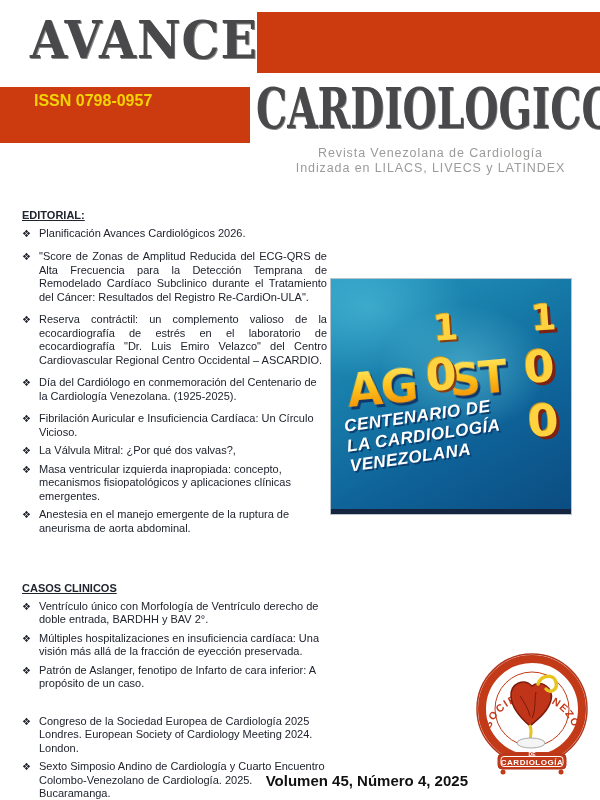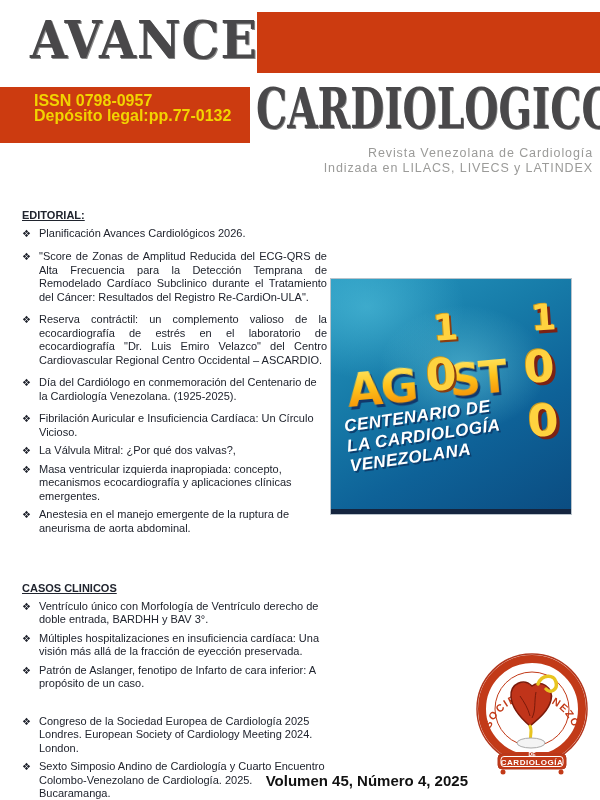--- a/index.html
+++ b/index.html
@@ -38,21 +38,21 @@
   .title-cardio{
     position:absolute;left:256px;top:76px;
     font-family:"DejaVu Serif",serif;font-weight:bold;
     font-size:56px;line-height:64px;color:var(--title-gray);
     transform:scaleX(0.70);transform-origin:left top;
     white-space:nowrap;letter-spacing:0px;
     text-shadow:1px 1px 0 #8a8a8a;
   }
   .tagline{
     position:absolute;left:268px;top:146px;width:325px;
-    text-align:right;color:var(--tagline-gray);
+    text-align:center;color:var(--tagline-gray);
     font-size:12.5px;line-height:15px;letter-spacing:0.9px;
   }
   
   .toc{
     position:absolute;left:22px;top:162px;width:305px;
     font-size:11px;line-height:13.5px;
   }
   .toc-heading{
     font-weight:bold;text-decoration:underline;margin-bottom:4px;margin-top:47px;
   }
@@ -121,21 +121,20 @@
 </style>
 </head>
 <body>
 
 <div class="title-avances">AVANCES</div>
 <div class="red-block-top"></div>
 
 <div class="red-band-issn">
   <div class="issn-text">
     <div>ISSN 0798-0957</div>
-    <div>Depósito legal:pp.77-0132</div>
   </div>
 </div>
 
 <div class="title-cardio">CARDIOLOGICOS</div>
 
 <div class="tagline">
   <div>Revista Venezolana de Cardiología</div>
   <div>Indizada en LILACS, LIVECS y LATINDEX</div>
 </div>
 
@@ -167,32 +166,32 @@
       <div class="toc-item">
         <span class="bullet">❖</span>
         <span class="item-text">Fibrilación Auricular e Insuficiencia Cardíaca: Un Círculo Vicioso.</span>
       </div>
       <div class="toc-item">
         <span class="bullet">❖</span>
         <span class="item-text">La Válvula Mitral: ¿Por qué dos valvas?,</span>
       </div>
       <div class="toc-item">
         <span class="bullet">❖</span>
-        <span class="item-text">Masa ventricular izquierda inapropiada: concepto, mecanismos ecocardiografía y aplicaciones clínicas emergentes.</span>
+        <span class="item-text">Masa ventricular izquierda inapropiada: concepto, mecanismos fisiopatológicos y aplicaciones clínicas emergentes.</span>
       </div>
       <div class="toc-item">
         <span class="bullet">❖</span>
         <span class="item-text">Anestesia en el manejo emergente de la ruptura de aneurisma de aorta abdominal.</span>
       </div>
     </div>
     <div class="toc-section">
       <div class="toc-heading">CASOS CLINICOS</div>
       <div class="toc-item">
         <span class="bullet">❖</span>
-        <span class="item-text">Ventrículo único con Morfología de Ventrículo derecho de doble entrada, BARDHH y BAV 3°.</span>
+        <span class="item-text">Ventrículo único con Morfología de Ventrículo derecho de doble entrada, BARDHH y BAV 2°.</span>
       </div>
       <div class="toc-item">
         <span class="bullet">❖</span>
         <span class="item-text">Múltiples hospitalizaciones en insuficiencia cardíaca: Una visión más allá de la fracción de eyección preservada.</span>
       </div>
       <div class="toc-item">
         <span class="bullet">❖</span>
         <span class="item-text">Patrón de Aslanger, fenotipo de Infarto de cara inferior: A propósito de un caso.</span>
       </div>
     </div>

